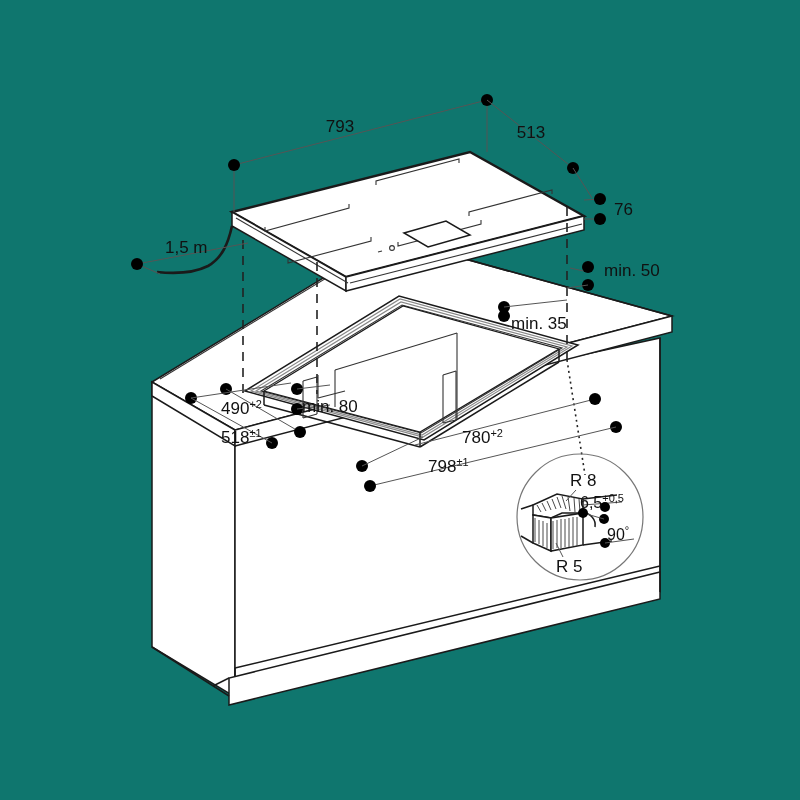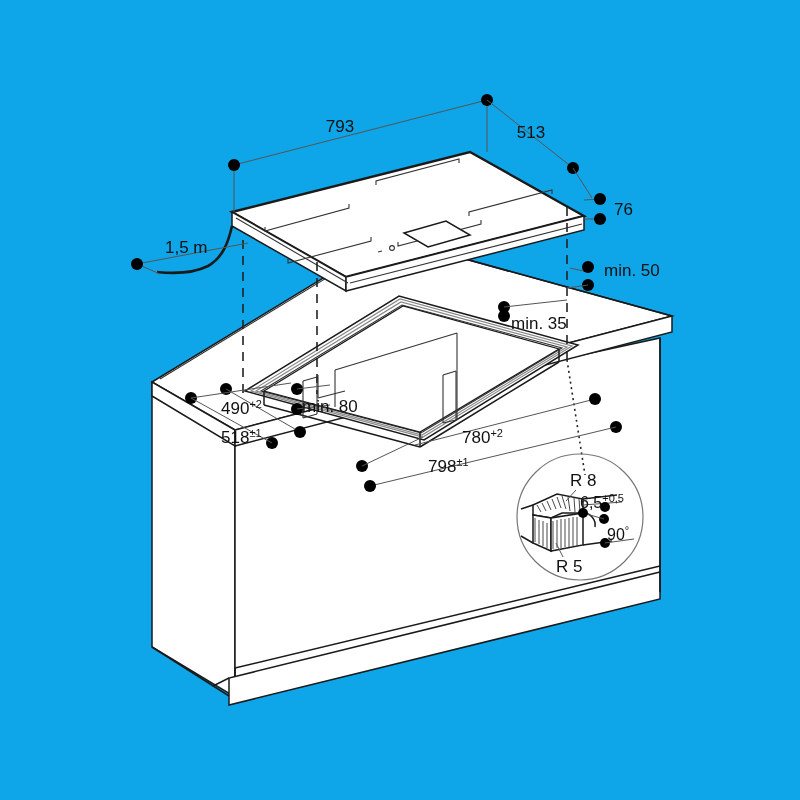--- a/index.html
+++ b/index.html
@@ -1,18 +1,18 @@
 <!DOCTYPE html>
 <html><head>
 <meta charset="utf-8">
 <style>
   html,body{margin:0;padding:0;background:#fff;}
   body{width:800px;height:800px;overflow:hidden;
        font-family:"Liberation Sans", sans-serif;}
-  #stage{position:relative;width:800px;height:800px;background:#0ea5e9;}
+  #stage{position:relative;width:800px;height:800px;background:#0f766e;}
   svg#drawing{position:absolute;left:0;top:0;width:800px;height:800px;}
   .dimlabel{font-family:"Liberation Sans", sans-serif;font-size:17px;fill:#111;
             font-weight:400;}
   .dimlabel tspan.sup{font-size:11px;}
   .dimlabel.small{font-size:16px;}
 </style>
 </head>
 <body>
 
 <div id="stage">

